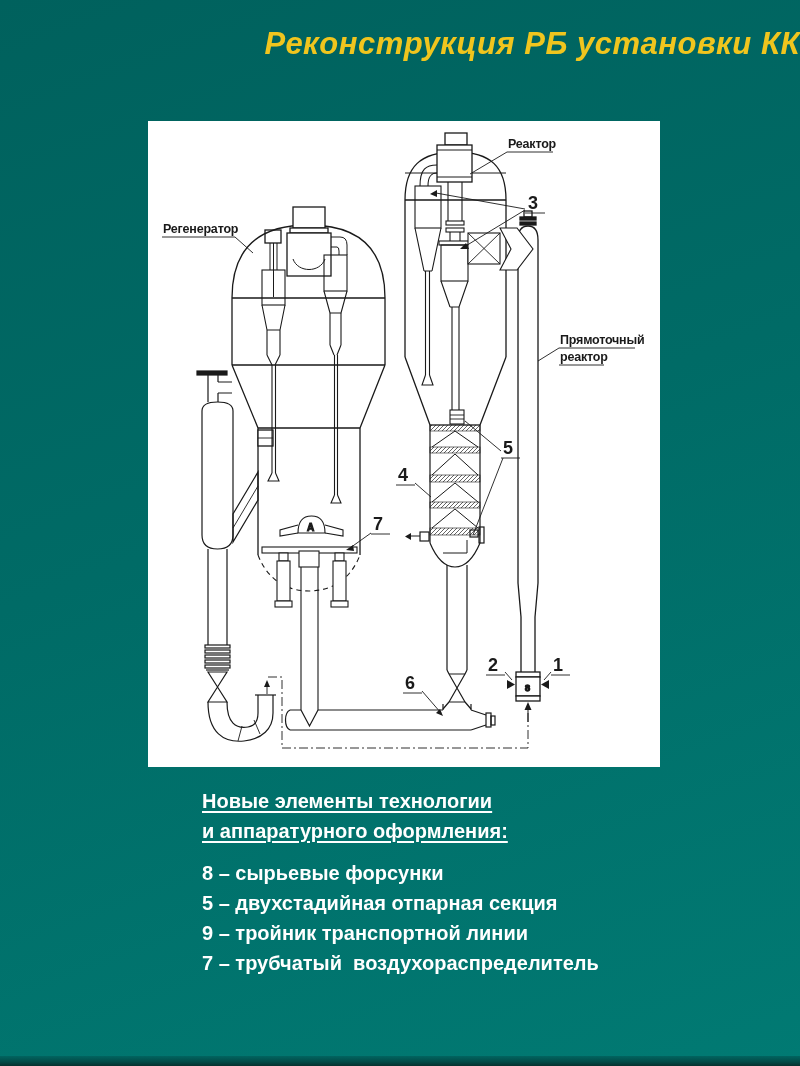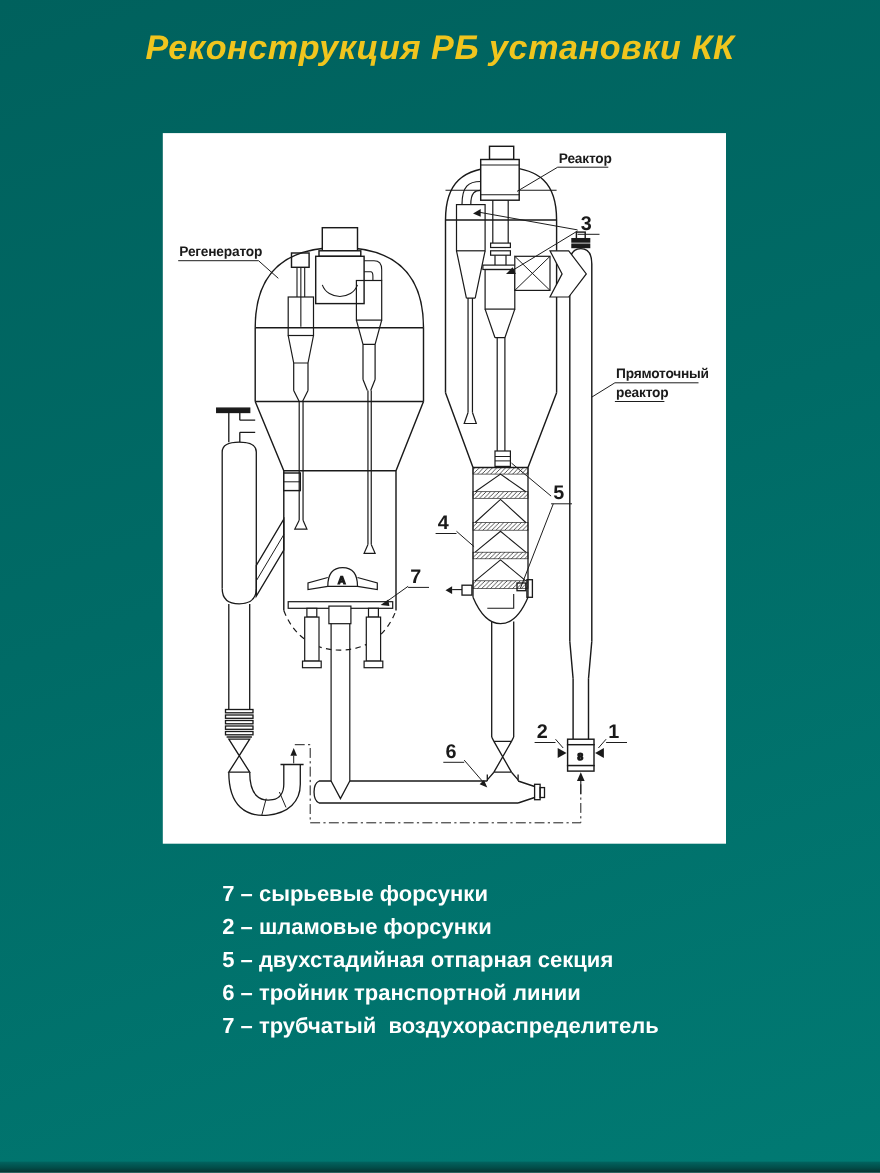--- a/index.html
+++ b/index.html
@@ -2,21 +2,21 @@
 <html><head>
 <meta charset="utf-8">
 <style>
   html,body{margin:0;padding:0;}
   body{
     width:800px;height:1066px;position:relative;overflow:hidden;
     background:linear-gradient(160deg,#00615d 0%,#006b66 45%,#017a73 100%);
     font-family:"Liberation Sans",sans-serif;
   }
   .title{
-    position:absolute;top:24px;left:0;width:800px;text-align:center;
+    position:absolute;top:24px;left:0;width:800px;text-align:right;
     font-weight:bold;font-style:italic;font-size:31px;line-height:39px;
     color:#f0c51e;letter-spacing:.5px;
   }
   .panel{
     position:absolute;left:148px;top:121px;width:512px;height:646px;
     background:#ffffff;
   }
   svg text{fill:#1a1a1a;font-family:"Liberation Sans",sans-serif;}
   .dlabel{font-size:12.5px;font-weight:bold;letter-spacing:-0.2px;}
   .dnum{font-size:18px;font-weight:bold;}
@@ -246,23 +246,24 @@
     <path d="M359,31 H405 M359,31 L322,53" stroke="#1a1a1a" fill="none" stroke-width="0.9"></path>
     <text class="dlabel" x="412" y="223">Прямоточный</text>
     <text class="dlabel" x="412" y="240">реактор</text>
     <path d="M411,227 H487 M411,244 H456 M411,227 L390,240" stroke="#1a1a1a" fill="none" stroke-width="0.9"></path>
   </g>
 </svg>
 </div>
 
 <div class="legend">
   <div class="legend-heading">
+    <div>Новые элементы технологии</div>
+    <div>и аппаратурного оформления:</div>
   </div>
   <ul class="legend-items">
-    <li>7 – сырьевые форсунки</li>
-    <li>2 – шламовые форсунки</li>
+    <li>8 – сырьевые форсунки</li>
     <li>5 – двухстадийная отпарная секция</li>
-    <li>6 – тройник транспортной линии</li>
+    <li>9 – тройник транспортной линии</li>
     <li>7 – трубчатый  воздухораспределитель</li>
   </ul>
 </div>
 
 <div class="bottom-strip"></div>
 
 </body></html>

